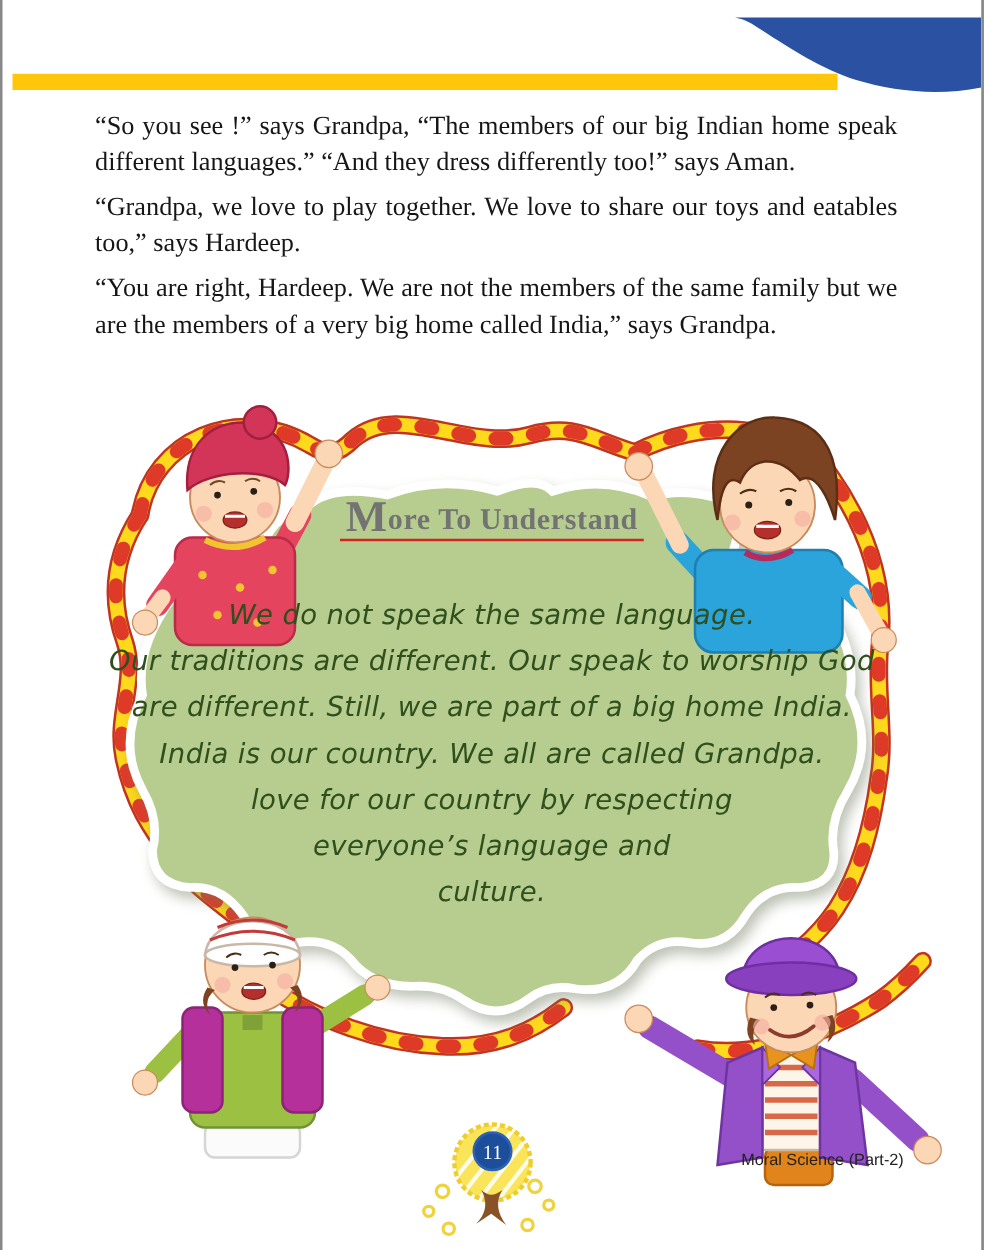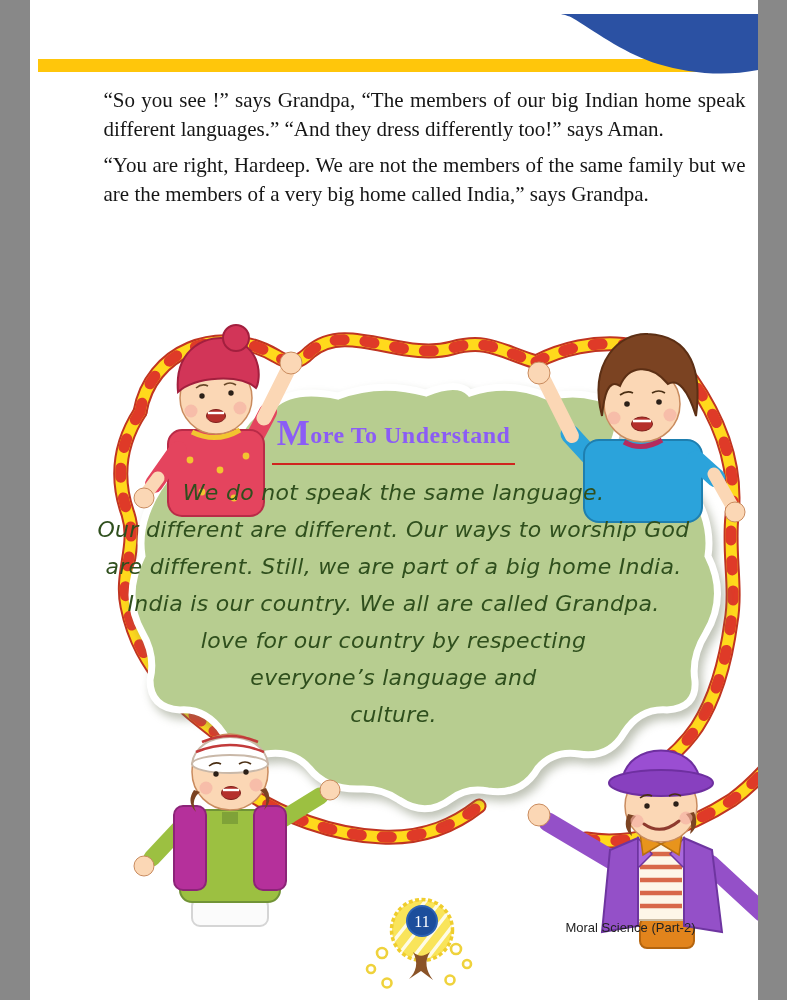--- a/index.html
+++ b/index.html
@@ -1,17 +1,17 @@
 <!DOCTYPE html>
 <html><head>
 <meta charset="utf-8">
 <style>
   html,body{margin:0;padding:0;background:#888;}
   .page{
-    position:relative;width:728px;height:1000px;margin:0 auto;
+    position:relative;width:783px;height:1000px;margin:0 auto;
     background:#ffffff;overflow:hidden;
     font-family:"Liberation Serif",serif;
   }
   
   .accent-bar{
     position:absolute;left:8px;top:59px;width:660px;height:13px;
     background:#FFC60B;z-index:1;
   }
   .corner-svg{position:absolute;top:0;right:0;z-index:2;}
   
@@ -20,24 +20,23 @@
     font-size:21px;line-height:29px;color:#161616;text-align:justify;
   }
   .body-text p{margin:0 0 7px 0;}
   
   .illu{position:absolute;left:0;top:0;z-index:1;}
   
   .mtu-heading{
     position:absolute;left:0;right:0;top:399px;z-index:4;text-align:center;
   }
   .mtu-heading .inner{
-    display:inline-block;color:#8b5cf6;border-bottom:2.5px solid #D0241E;
-    padding:0 5px 14px 5px;font-weight:bold;letter-spacing:0.5px;
+    display:inline-block;color:#737373;border-bottom:2.5px solid #D0241E;
+    padding:0 5px 1px 5px;font-weight:bold;letter-spacing:0.5px;
     font-family:"Liberation Serif",serif;
-    margin-top:20px;
   }
   .mtu-heading .cap{font-size:35px;line-height:30px;vertical-align:-2px;}
   .mtu-heading .rest{font-size:24px;}
   .box-lines{
     position:absolute;left:0;right:0;top:474px;z-index:4;text-align:center;
     font-family:"DejaVu Sans",sans-serif;font-style:italic;
     font-size:22px;color:#2F4F1D;
   }
   .box-lines .line{line-height:37px;letter-spacing:0.3px;}
   
@@ -51,20 +50,21 @@
 
 <div class="page">
 
   <div class="accent-bar"></div>
   <svg class="corner-svg" width="200" height="85" viewBox="0 0 200 85">
     <path d="M3,14 L200,14 L200,70 C165,77 130,73 100,64 C70,55 40,34 18,20 C12,16 7,15 3,14 Z" fill="#2B51A3"></path>
   </svg>
 
   <div class="body-text">
     <p>“So you see !” says Grandpa, “The members of our big Indian home speak different languages.” “And they dress differently too!” says Aman.</p>
+    <p>“Grandpa, we love to play together. We love to share our toys and eatables too,” says Hardeep.</p>
     <p>“You are right, Hardeep. We are not the members of the same family but we are the members of a very big home called India,” says Grandpa.</p>
   </div>
 
   <svg class="illu" width="787" height="1000" viewBox="0 0 787 1000">
     <defs>
       <path id="r1" d="M110,412 C120,352 188,322 246,356 C262,366 270,362 280,352 C316,320 372,362 422,348 C458,338 472,352 506,362"></path>
       <path id="r2" d="M506,362 C560,334 632,337 662,380 C694,426 707,470 702,516 C698,552 707,588 701,622 C696,660 687,696 667,727 C651,751 628,769 601,786"></path>
       <path id="r3" d="M110,412 C88,446 86,480 98,514 C108,545 90,573 97,606 C104,641 118,663 138,689 C152,707 166,717 184,731"></path>
       <path id="r4" d="M184,731 C217,723 233,701 225,673 C221,656 209,646 197,649"></path>
       <path id="r5" d="M212,789 C252,816 302,835 352,837 C396,839 426,824 449,806"></path>
@@ -238,21 +238,21 @@
   </svg>
 
   <div class="mtu-heading">
     <span class="inner">
       <span class="cap">M</span><span class="rest">ore To Understand</span>
     </span>
   </div>
 
   <div class="box-lines">
     <div class="line">We do not speak the same language.</div>
-    <div class="line">Our different are different. Our ways to worship God</div>
+    <div class="line">Our traditions are different. Our speak to worship God</div>
     <div class="line">are different. Still, we are part of a big home India.</div>
     <div class="line">India is our country. We all are called Grandpa.</div>
     <div class="line">love for our country by respecting</div>
     <div class="line">everyone’s language and</div>
     <div class="line">culture.</div>
   </div>
 
   <div class="book-title">Moral Science (Part-2)</div>
 
 </div>

